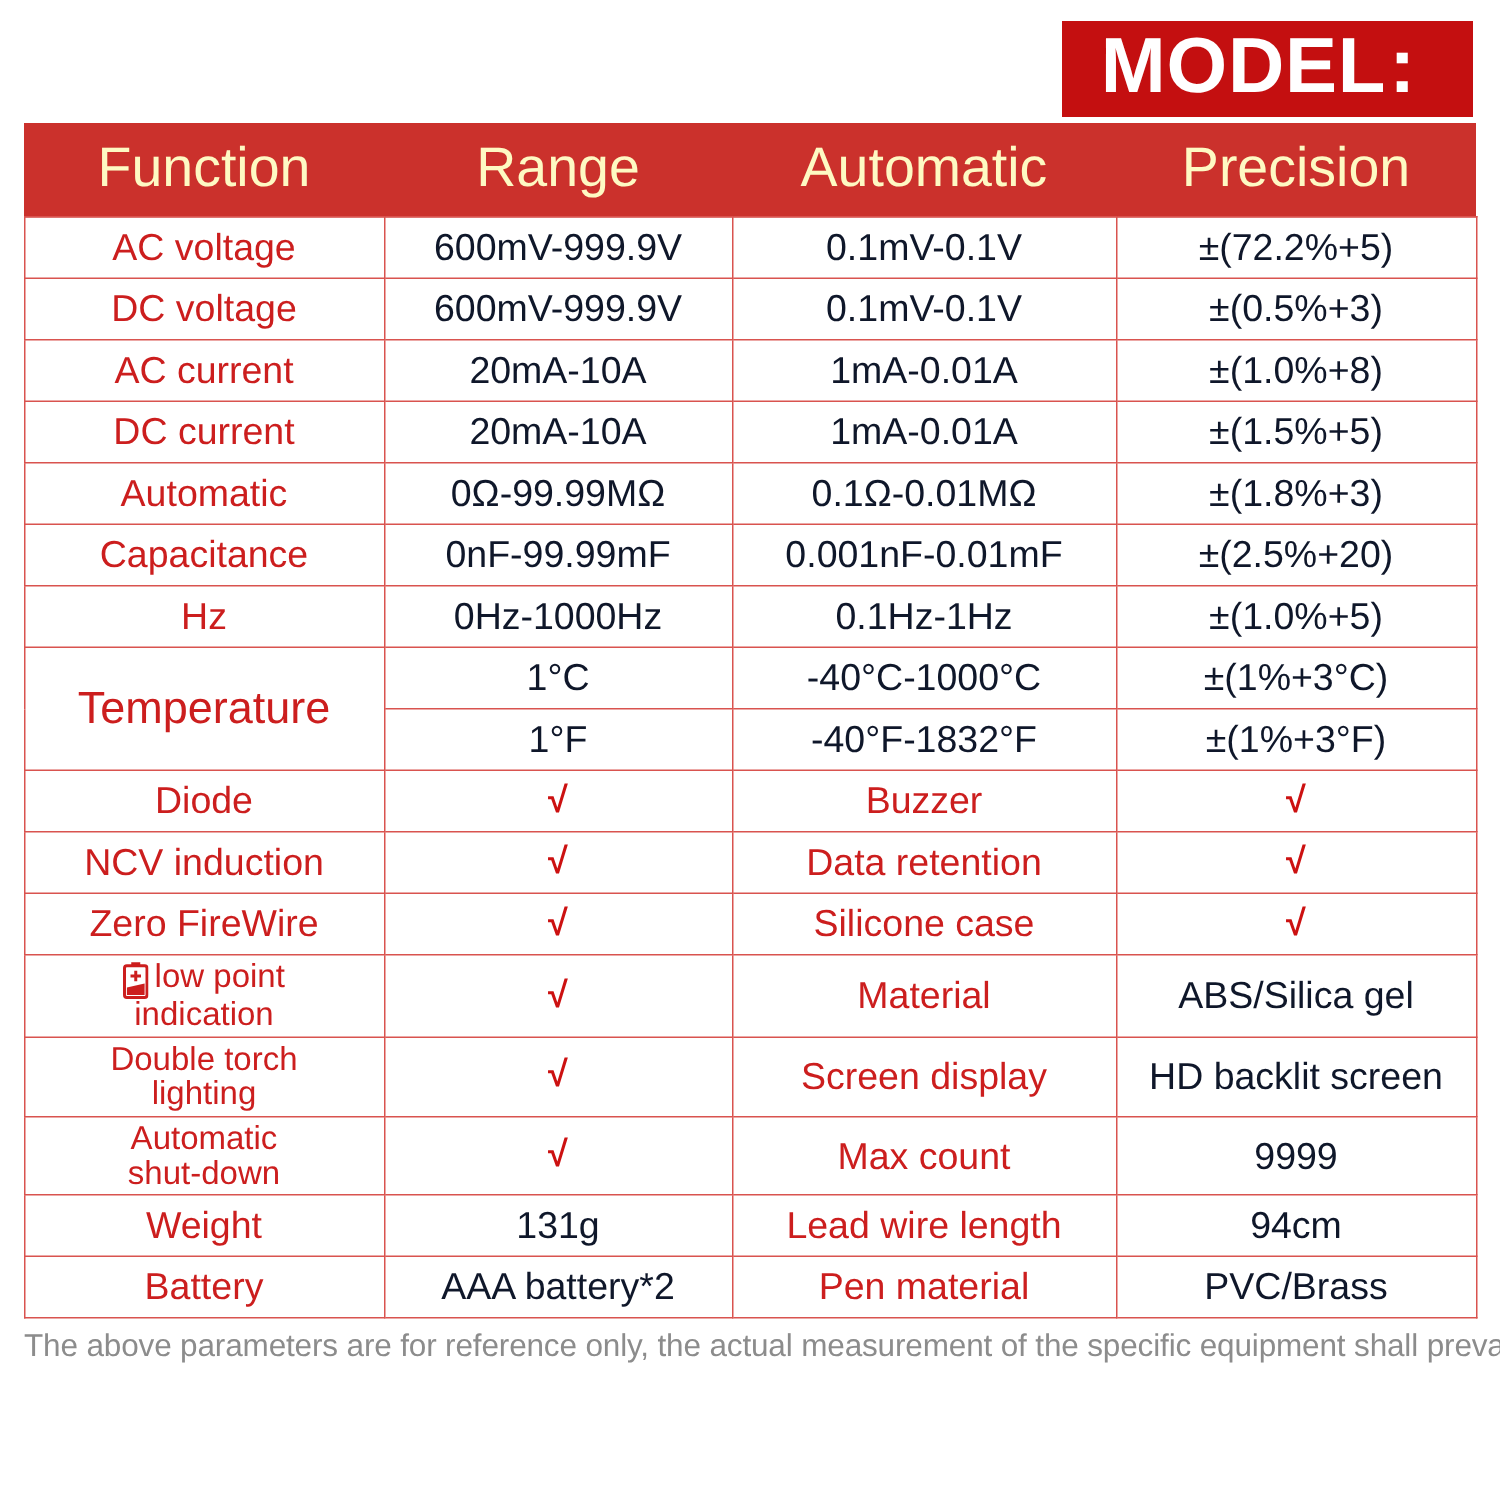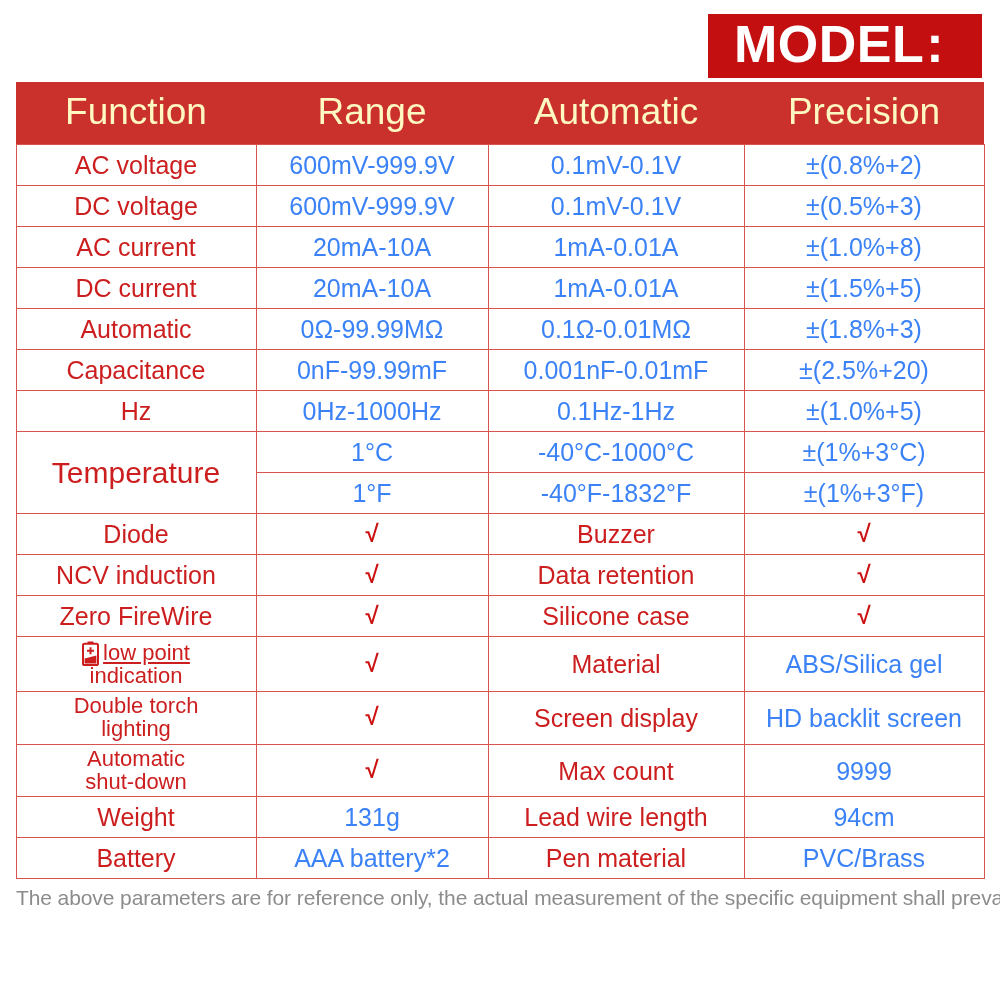--- a/index.html
+++ b/index.html
@@ -77,21 +77,21 @@
     padding: 6px 2px;
     height: 38px;
     box-sizing: border-box;
     line-height: 1.12;
   }
 
   td.label {
     color: #cc1e1e;
   }
   td.value {
-    color: #3b82f6;
+    color: #0f172a;
   }
   td.check {
     color: #cc1111;
     font-size: 24px;
     font-weight: bold;
   }
   td.temp-label {
     color: #cc1e1e;
     font-size: 30px;
   }
@@ -100,24 +100,23 @@
   td.label-2line {
     color: #cc1e1e;
     font-size: 22px;
     line-height: 1.04;
     padding: 3px 2px;
   }
   td.label-2line .l1, td.label-2line .l2 { display: block; }
 
   .battery-line {
     display: flex;
-    align-items: flex-end;
+    align-items: flex-start;
     justify-content: center;
     gap: 4px;
-    text-decoration: underline;
   }
   .batt-icon {
     display: inline-block;
     width: 17px;
     height: 25px;
     flex: 0 0 auto;
     position: relative;
     top: 1px;
   }
 
@@ -158,21 +157,21 @@
         <th>Automatic</th>
         <th>Precision</th>
       </tr>
     </thead>
     <tbody>
 
       <tr>
         <td class="label">AC voltage</td>
         <td class="value">600mV-999.9V</td>
         <td class="value">0.1mV-0.1V</td>
-        <td class="value">±(0.8%+2)</td>
+        <td class="value">±(72.2%+5)</td>
       </tr>
       <tr>
         <td class="label">DC voltage</td>
         <td class="value">600mV-999.9V</td>
         <td class="value">0.1mV-0.1V</td>
         <td class="value">±(0.5%+3)</td>
       </tr>
       <tr>
         <td class="label">AC current</td>
         <td class="value">20mA-10A</td>

